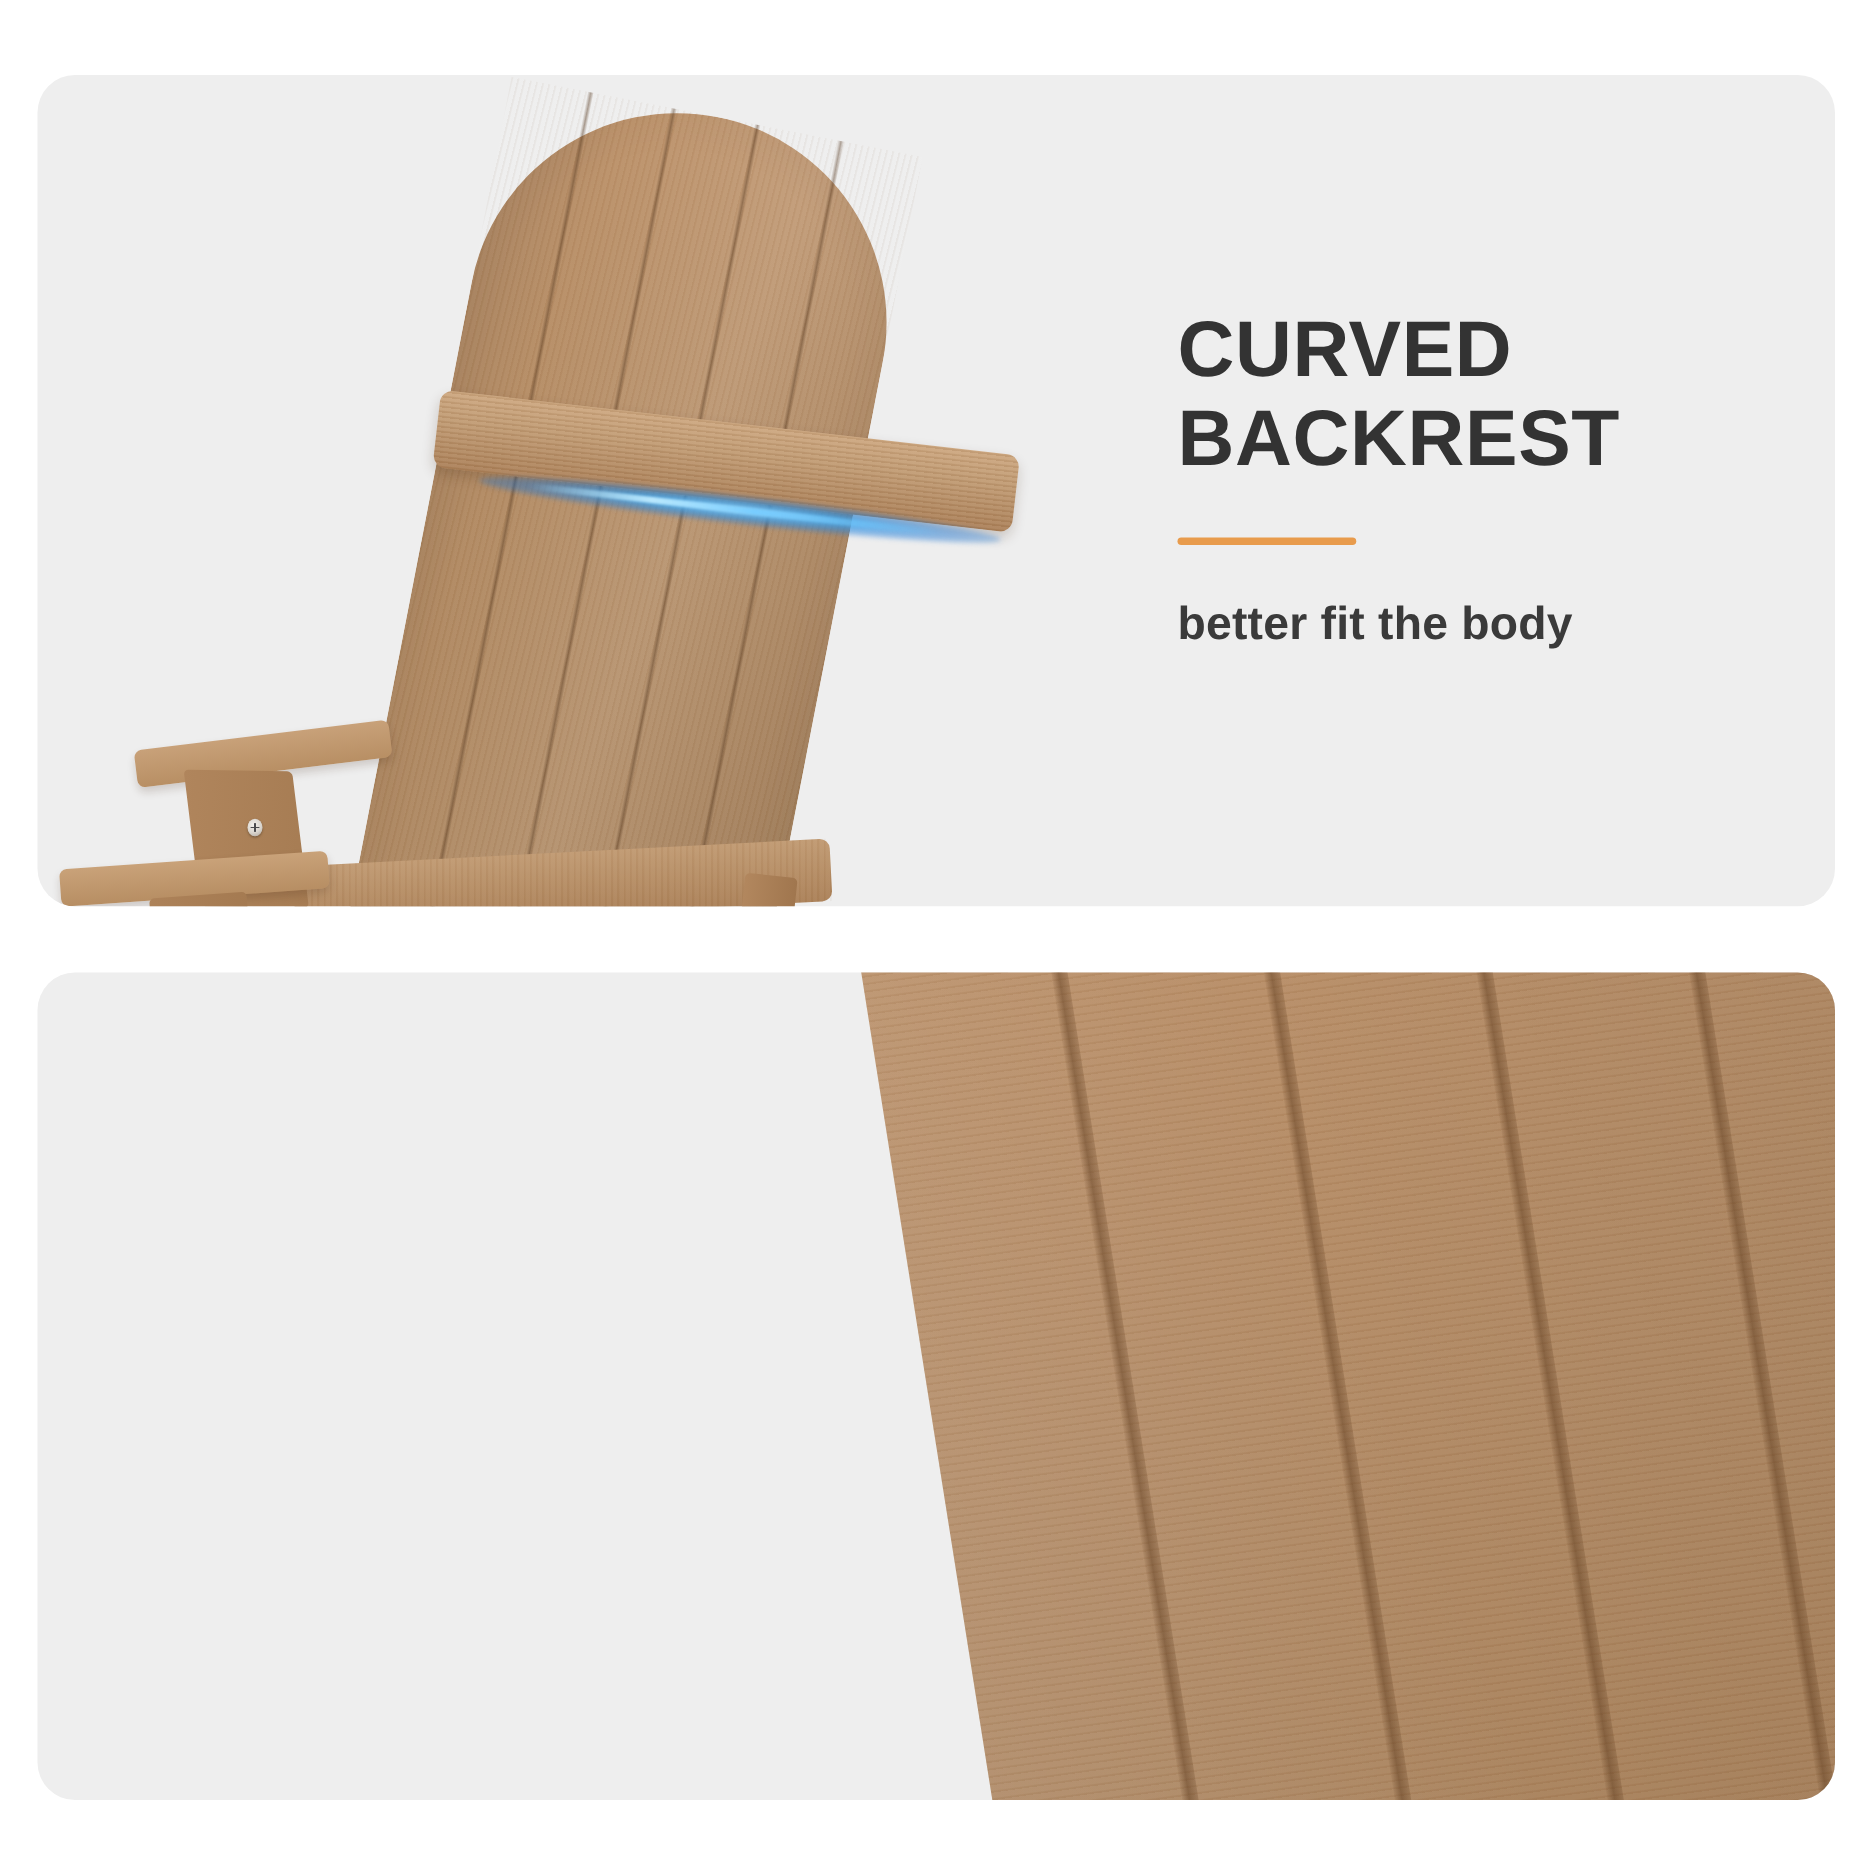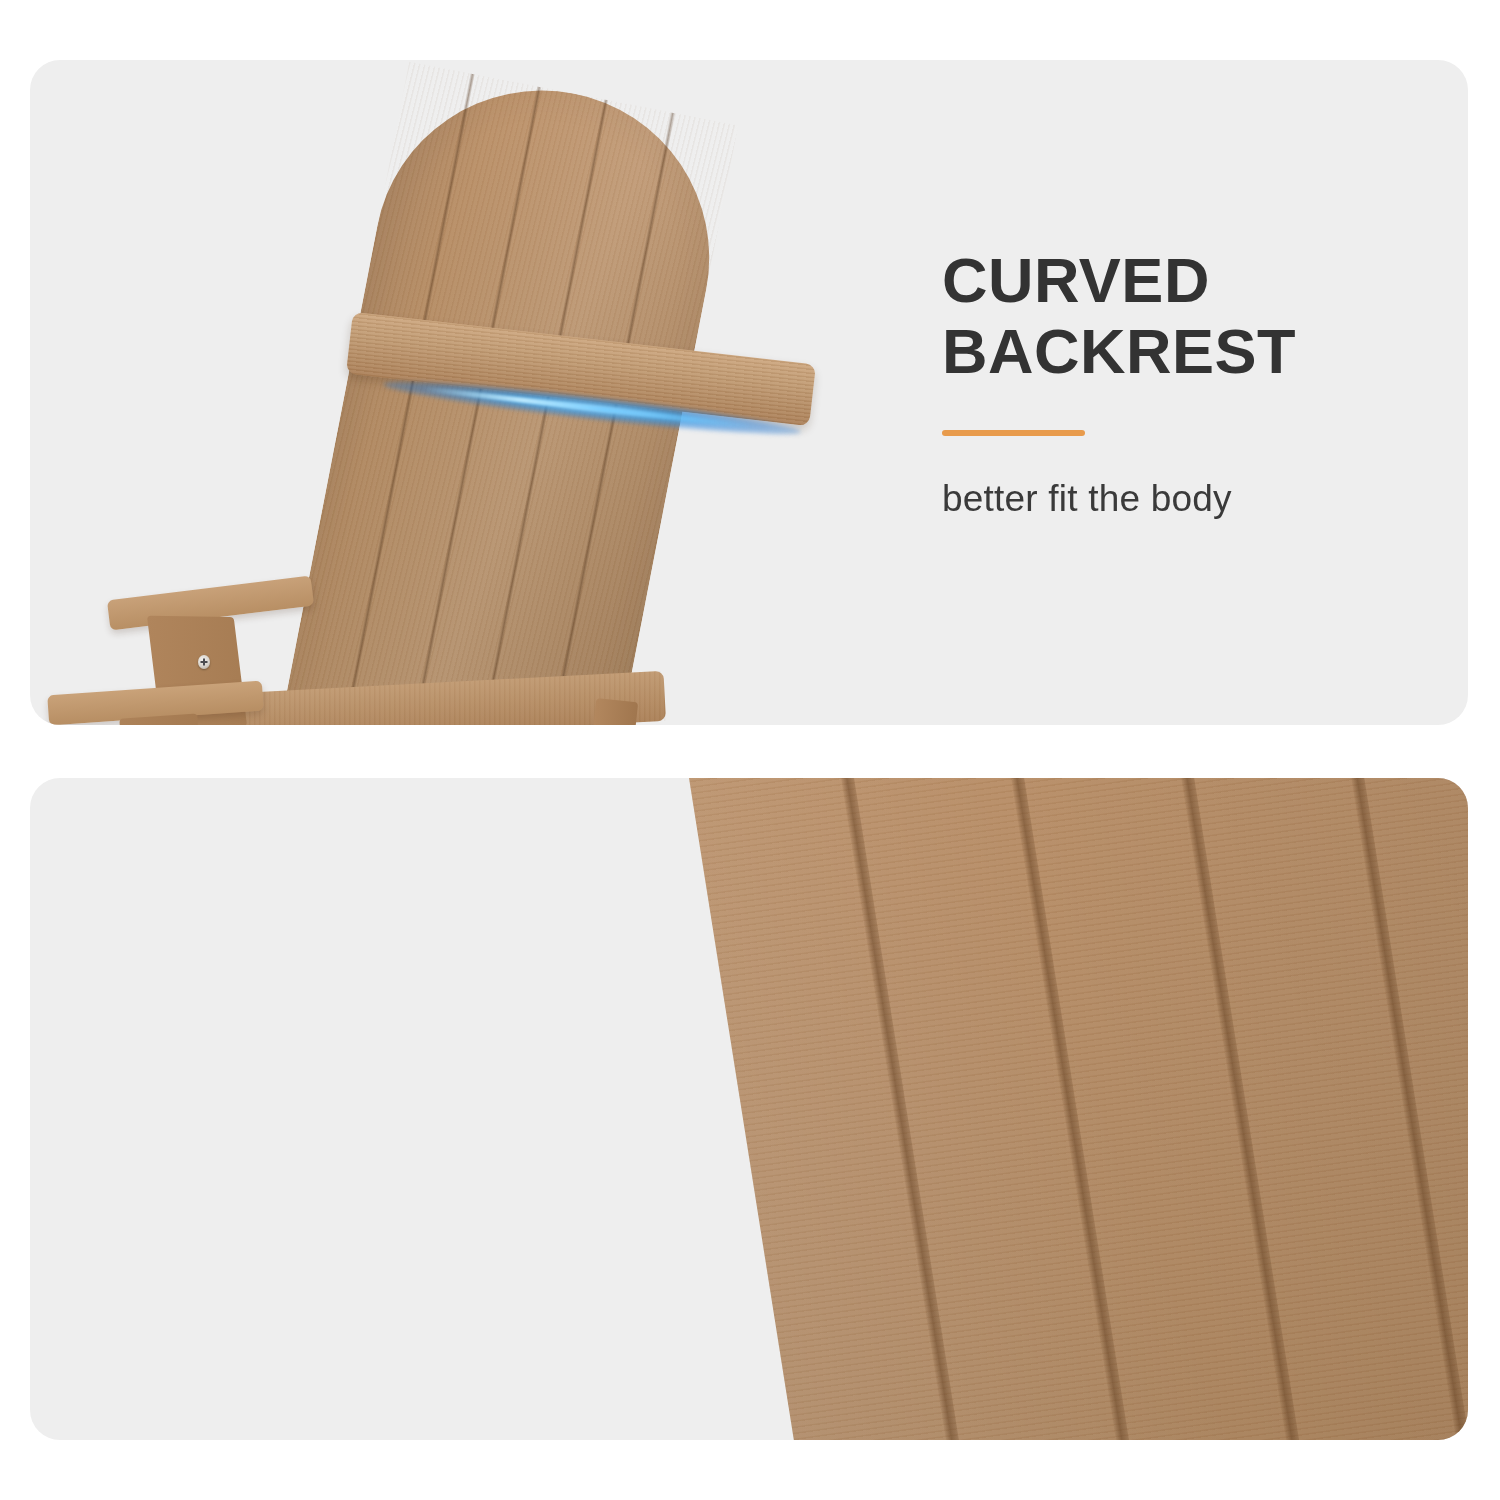--- a/index.html
+++ b/index.html
@@ -40,21 +40,21 @@
     white-space:pre-line;
   }
   .rule {
     width:143px; height:6px;
     border-radius:3px;
     background:#e89b4c;
     margin:44px 0 42px 0;
   }
   .subline {
     font-size:37px;
-    font-weight:normal;
+    font-weight:bold;
     color:#3a3a3a;
     letter-spacing:0.2px;
   }
 
   
   #art-top { position:absolute; inset:0; }
 
   
   .back-slab {
     position:absolute;

